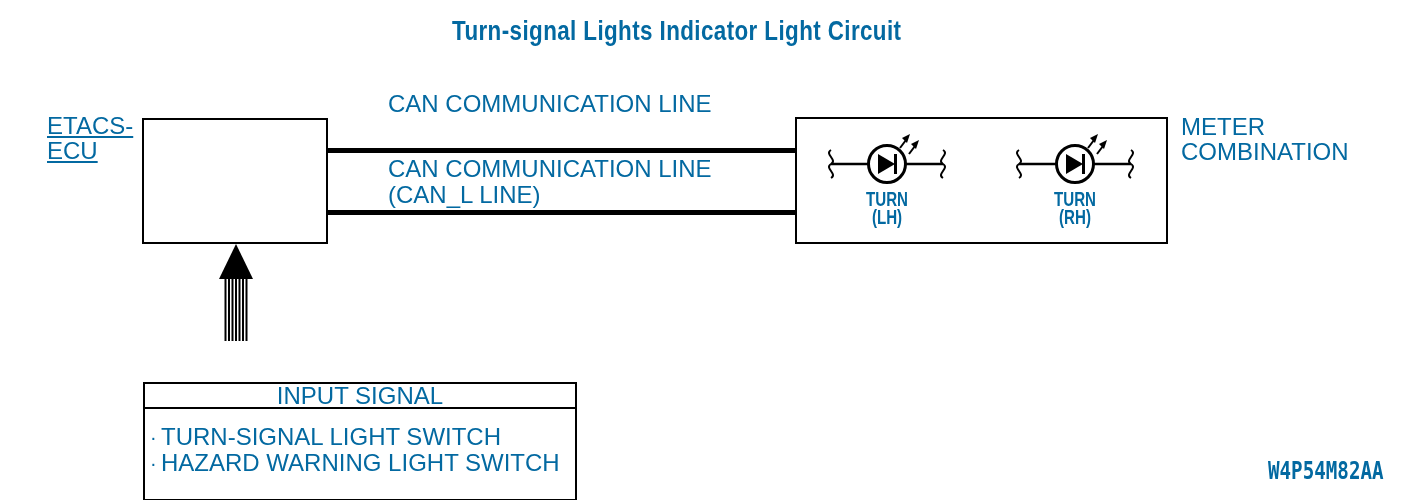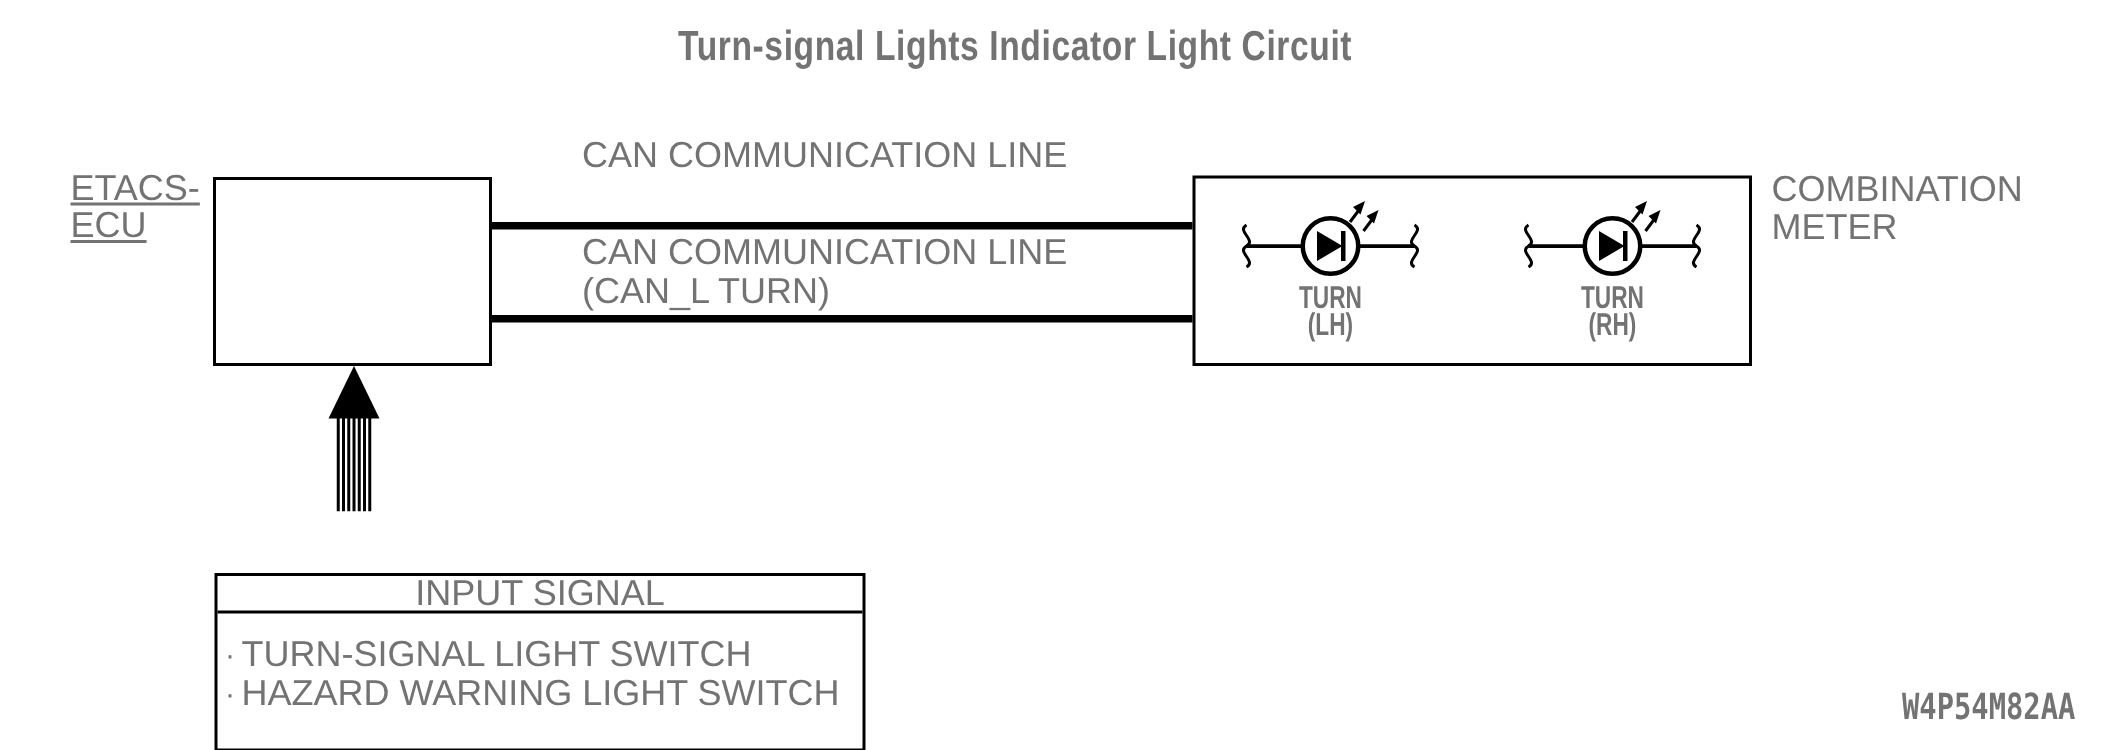--- a/index.html
+++ b/index.html
@@ -1,18 +1,18 @@
 <!DOCTYPE html>
 <html><head>
 <meta charset="utf-8">
 <style>
   html,body{margin:0;padding:0;background:#fff;}
   .stage{
     position:relative;width:1408px;height:500px;background:#fff;
-    font-family:"Liberation Sans",sans-serif;color:#737373;overflow:hidden;
+    font-family:"Liberation Sans",sans-serif;color:#0369a1;overflow:hidden;
   }
   .abs{position:absolute;}
   .title{
     left:452px;top:15px;font-size:28px;font-weight:bold;white-space:nowrap;
     transform:scaleX(0.80);transform-origin:left top;letter-spacing:0.5px;
   }
   .label{font-size:24px;line-height:26px;white-space:nowrap;}
   .lh25{line-height:25px;}
   .box{box-sizing:border-box;border:2px solid #000;background:#fff;}
   .etacs-box{left:142px;top:118px;width:186px;height:126px;}
@@ -62,21 +62,21 @@
   <div class="abs box etacs-box"></div>
 
   <div class="abs wire can-h"></div>
   <div class="abs wire can-l"></div>
 
   <div class="abs label canh-label">
     <div>CAN COMMUNICATION LINE</div>
   </div>
   <div class="abs label canl-label">
     <div>CAN COMMUNICATION LINE</div>
-    <div>(CAN_L TURN)</div>
+    <div>(CAN_L LINE)</div>
   </div>
 
   <div class="abs box meter-box"></div>
 
   <svg class="abs led led-lh" width="130" height="72" viewBox="0 0 130 72">
     <path d="M9,22 c-7,4 7,10 0,14 c-7,4 7,10 0,14" fill="none" stroke="#000" stroke-width="2"></path>
     <line x1="9" y1="36" x2="121" y2="36" stroke="#000" stroke-width="2.5"></line>
     <path d="M121,22 c7,4 -7,10 0,14 c7,4 -7,10 0,14" fill="none" stroke="#000" stroke-width="2"></path>
     <circle cx="65" cy="36" r="18.5" fill="#fff" stroke="#000" stroke-width="3"></circle>
     <polygon points="56,26 56,46 73,36" fill="#000"></polygon>
@@ -107,22 +107,22 @@
   <div class="abs turn-label turn-lh">
     <div>TURN</div>
     <div>(LH)</div>
   </div>
   <div class="abs turn-label turn-rh">
     <div>TURN</div>
     <div>(RH)</div>
   </div>
 
   <div class="abs label lh25 meter-label">
+    <div>METER</div>
     <div>COMBINATION</div>
-    <div>METER</div>
   </div>
 
   <svg class="abs arrow" width="40" height="97" viewBox="0 0 40 97">
     <polygon points="20,0 37,35 3,35" fill="#000"></polygon>
     <g stroke="#000" stroke-width="2">
       <line x1="9.5" y1="33" x2="9.5" y2="97"></line>
       <line x1="13" y1="33" x2="13" y2="97"></line>
       <line x1="16.5" y1="33" x2="16.5" y2="97"></line>
       <line x1="20" y1="33" x2="20" y2="97"></line>
       <line x1="23.5" y1="33" x2="23.5" y2="97"></line>

